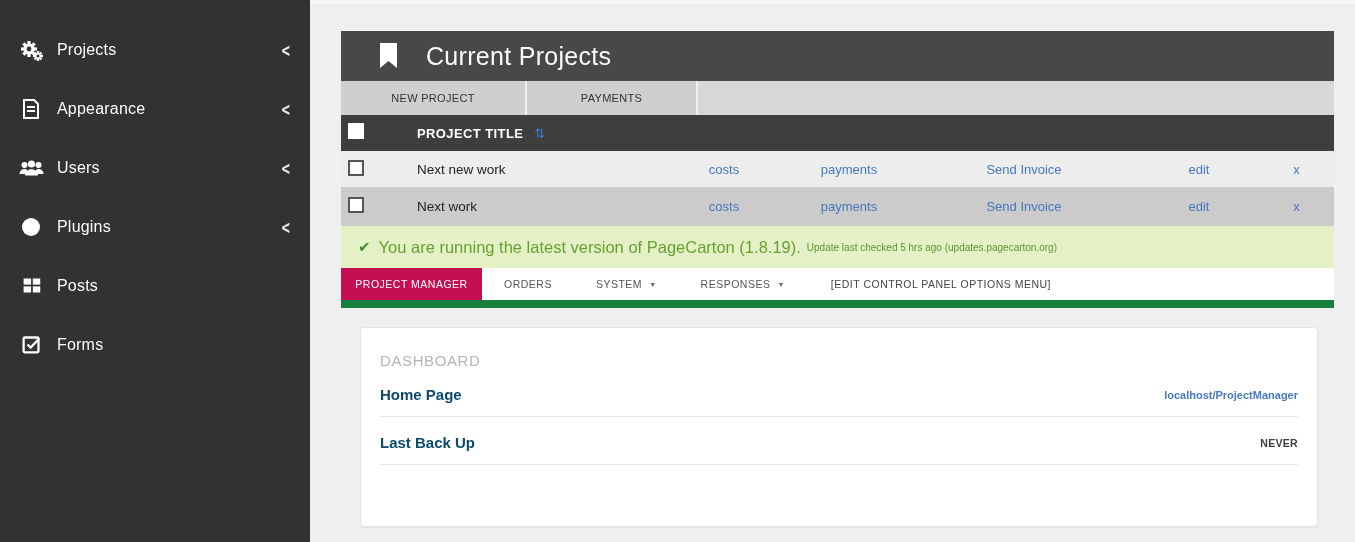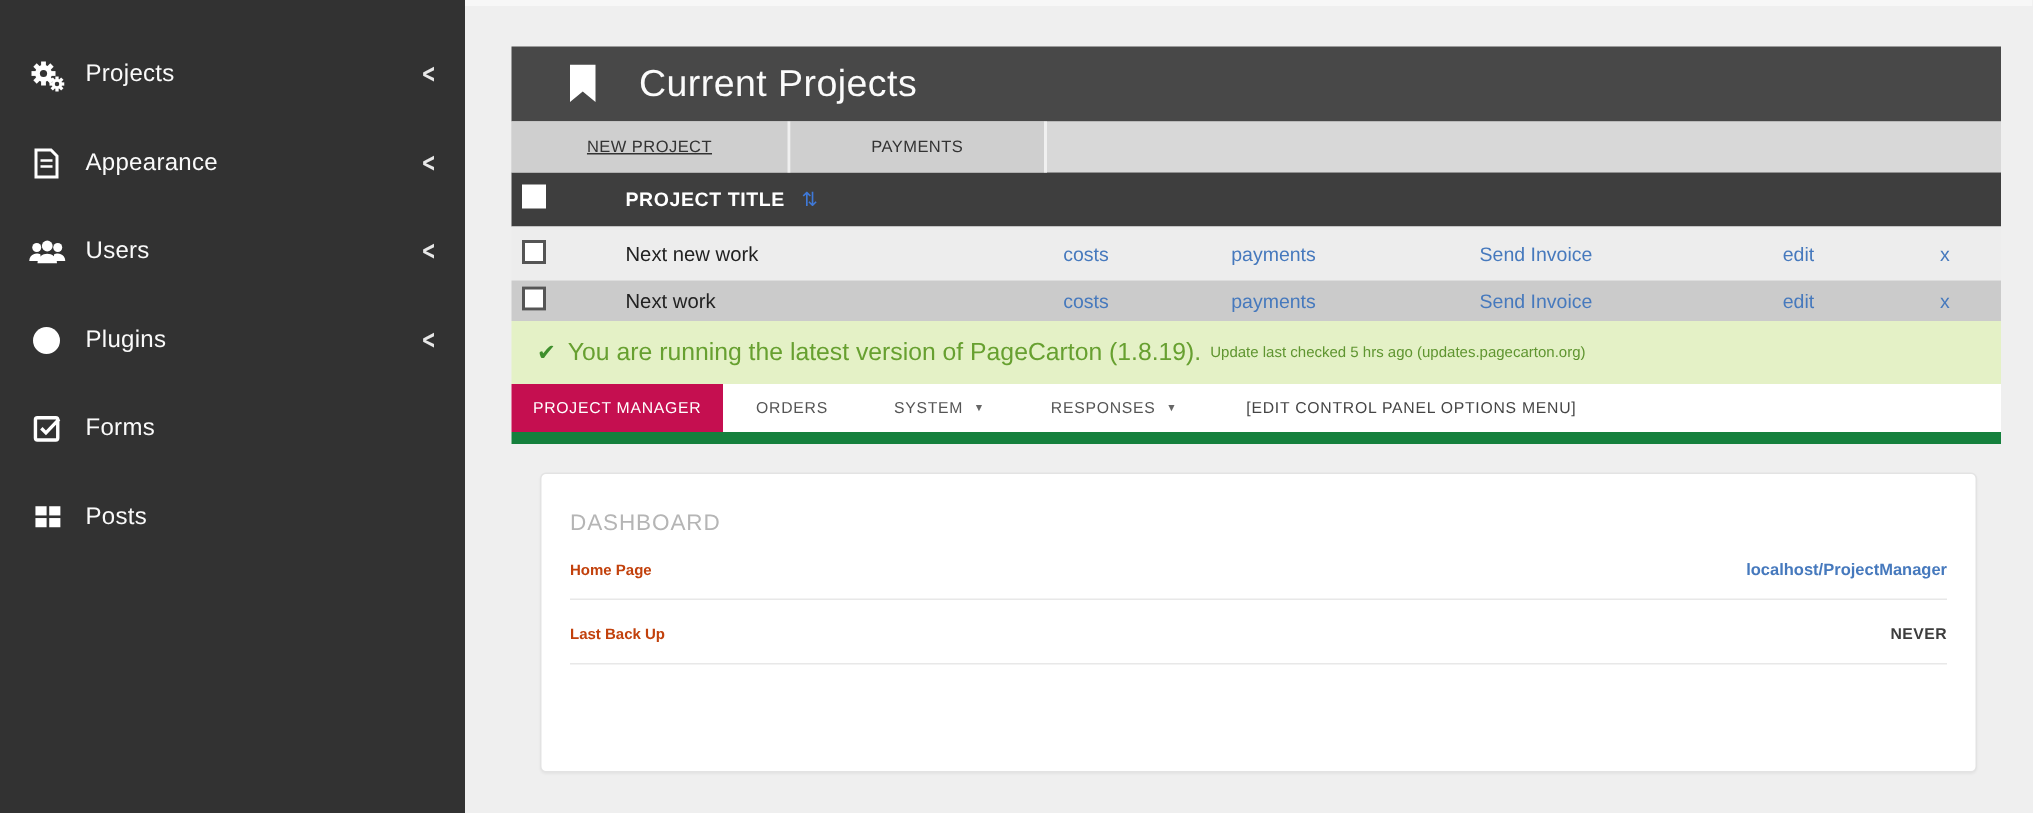--- a/index.html
+++ b/index.html
@@ -46,38 +46,38 @@
   }
   .panel-header .bkm { margin-left: 38px; display: flex; align-items: center; }
   .panel-header h1 { margin-left: 28px; color: #fbfbfb; font-size: 25px; font-weight: 400; letter-spacing: 0.3px; }
 
   .toolbar { height: 34px; background: #d8d8d8; display: flex; }
   .toolbar .tbtn {
     background: #cfcfcf; border: none; border-right: 2px solid #f0f0f0;
     font-family: inherit; font-size: 11px; color: #333; letter-spacing: 0.3px;
     cursor: pointer; font-weight: 500;
   }
-  .tbtn.b0 { width: 186px; text-decoration: underline; }
+  .tbtn.b0 { width: 186px; }
   .tbtn.b1 { width: 171px; }
 
   .grid {
     display: grid;
     grid-template-columns: 70px 1fr 130px 120px 230px 120px 75px;
     align-items: center;
   }
   .thead { height: 36px; background: var(--thead_bg, #3e3e3e); color: #fff; }
   .hcheck {
     width: 16px; height: 16px; background: #fff; margin-left: 7px; display: inline-block; cursor: pointer;
   }
   .thead .col-title { font-size: 13px; font-weight: 700; letter-spacing: 0.4px; padding-left: 6px; }
   .sort { color: var(--sort_blue, #3f79d8); font-size: 13px; margin-left: 7px; cursor: pointer; font-weight: 400; }
 
   .trow { height: 36px; font-size: 13.5px; }
   .trow.row-a { background: var(--row_a, #ededed); }
-  .trow.row-b { background: var(--row_b, #cbcbcb); height: 27px; }
+  .trow.row-b { background: var(--row_b, #cbcbcb); height: 39px; }
   .rcheck {
     width: 16px; height: 16px; background: #fff; border: 2px solid #555;
     margin-left: 7px; display: inline-block; cursor: pointer;
   }
   .trow .rtitle { color: #222; font-weight: 500; padding-left: 6px; }
   .trow a { color: var(--link_blue, #4679bd); text-decoration: none; text-align: center; font-size: 13px; cursor: pointer; }
 
   .notice {
     height: 42px; background: var(--notice_bg, #e4f1c6);
     display: flex; align-items: center; padding-left: 17px;
@@ -108,21 +108,21 @@
     padding: 0 19px;
   }
   .card-title {
     margin-top: 24px; font-size: 15px; color: var(--muted, #b5b5b5); letter-spacing: 0.6px; font-weight: 500;
   }
   .dash-row {
     display: flex; justify-content: space-between; align-items: center;
     padding: 17px 0 13px; border-bottom: 1px solid #e8e8e8;
   }
   .dash-row:first-of-type { margin-top: 5px; }
-  .dash-row .dlabel { font-size: 10px; color: #c2410c; font-weight: 600; }
+  .dash-row .dlabel { font-size: 15px; color: #0c4a6e; font-weight: 600; }
   .dash-row .dlink { font-size: 11px; color: var(--link_blue, #3a6fb5); text-decoration: none; font-weight: 600; cursor: pointer; }
   .dash-row .dval { font-size: 10.5px; color: #3d3d3d; font-weight: 700; letter-spacing: 0.3px; }
 </style>
 </head>
 <body>
 
 <div>
 
   <aside class="sidebar">
 
@@ -184,39 +184,39 @@
         <svg width="22" height="22" viewBox="0 0 22 22">
             <circle cx="11" cy="11" r="9" fill="#fff"></circle>
           </svg>
       </span>
       <span class="slabel">Plugins</span>
       <span class="schev">&lt;</span>
     </div>
 
     <div class="side-item">
       <span class="sicon">
-        <svg width="21" height="21" viewBox="0 0 24 24" fill="none" stroke="#fff" stroke-width="2.6">
-          <rect x="3" y="4" width="17" height="17" rx="1.5"></rect>
-          <path d="M7.5 12l3.5 3.5L21 5"></path>
-        </svg>
-      </span>
-      <span class="slabel">Forms</span>
-      <span class="schev"></span>
-    </div>
-
-    <div class="side-item">
-      <span class="sicon">
         <svg width="21" height="21" viewBox="0 0 24 24" fill="#fff">
           <rect x="3" y="4" width="8.5" height="7"></rect>
           <rect x="13.5" y="4" width="8.5" height="7"></rect>
           <rect x="3" y="13" width="8.5" height="7"></rect>
           <rect x="13.5" y="13" width="8.5" height="7"></rect>
         </svg>
       </span>
       <span class="slabel">Posts</span>
+      <span class="schev"></span>
+    </div>
+
+    <div class="side-item">
+      <span class="sicon">
+        <svg width="21" height="21" viewBox="0 0 24 24" fill="none" stroke="#fff" stroke-width="2.6">
+          <rect x="3" y="4" width="17" height="17" rx="1.5"></rect>
+          <path d="M7.5 12l3.5 3.5L21 5"></path>
+        </svg>
+      </span>
+      <span class="slabel">Forms</span>
       <span class="schev"></span>
     </div>
   </aside>
 
   <div class="main">
     <div class="topstrip"></div>
 
     <div class="content">
 
 

